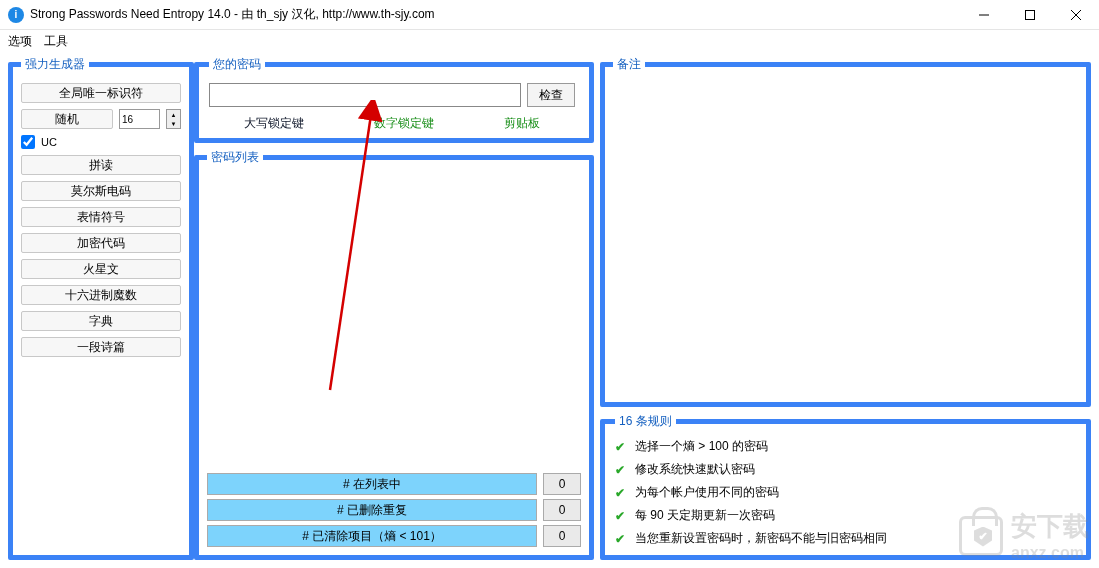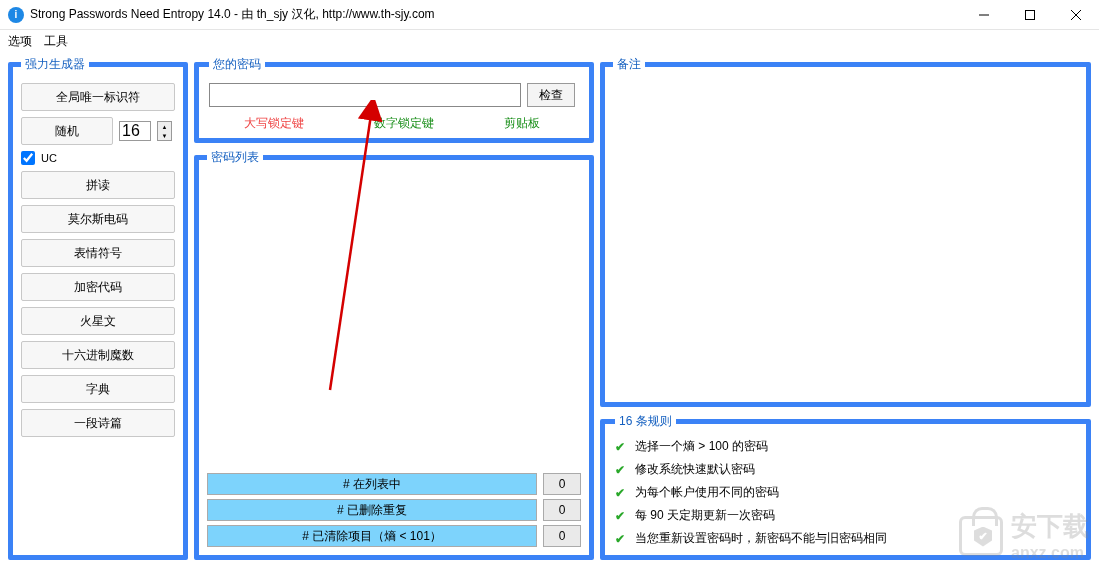--- a/index.html
+++ b/index.html
@@ -16,34 +16,34 @@
 
 .content { display: flex; padding: 4px 8px 8px 8px; gap: 6px; height: calc(100% - 52px); }
 
 fieldset { border: 5px solid #3b82f6; border-radius: 2px; padding: 8px; position: relative; }
 legend { color: #1560c0; font-size: 12px; padding: 0 4px; }
 
 .col-left { width: 180px; display: flex; flex-direction: column; }
 .col-left fieldset { flex: 1; }
 .gen-list { display: flex; flex-direction: column; gap: 6px; padding-top: 2px; }
 .gen-row { display: flex; align-items: center; gap: 6px; }
-.gen-btn { flex: 1; height: 28px; background: #f7f7f7; border: 1px solid #c8c8c8; border-radius: 2px; font-size: 12px; cursor: default; text-align: center; padding: 0 4px; white-space: nowrap; overflow: hidden; }
-.num-input { width: 32px; height: 20px; border: 1px solid #999; font-size: 16px; text-align: left; padding: 0 2px; }
+.gen-btn { flex: 1; height: 20px; background: #f7f7f7; border: 1px solid #c8c8c8; border-radius: 2px; font-size: 12px; cursor: default; text-align: center; padding: 0 4px; white-space: nowrap; overflow: hidden; }
+.num-input { width: 41px; height: 20px; border: 1px solid #999; font-size: 10px; text-align: left; padding: 0 2px; }
 .spin { width: 15px; height: 20px; display: flex; flex-direction: column; border: 1px solid #999; }
 .spin div { flex: 1; display: flex; align-items: center; justify-content: center; font-size: 6px; background: #eee; }
 .chk { width: 14px; height: 14px; }
 .chklabel { font-size: 11px; }
 
 .col-mid { width: 400px; display: flex; flex-direction: column; gap: 6px; }
 .password-box fieldset { padding: 10px 14px 6px 10px; }
 .pw-row { display: flex; gap: 6px; align-items: center; border-radius: 8px; }
 .pw-input { flex: 1; height: 24px; border: 1px solid #888; padding: 0 4px; font-size: 12px; }
 .check-btn { width: 48px; height: 24px; border: 1px solid #999; background: #f4f4f4; font-size: 12px; }
 .indicators { display: flex; justify-content: space-around; margin-top: 8px; font-size: 12px; }
-.ind-gray { color: #ef4444; }
+.ind-gray { color: #0f172a; }
 .ind-green { color: #1a8f1a; font-weight: 500; }
 
 .list-box { flex: 1; display: flex; }
 .list-box fieldset { flex: 1; display: flex; flex-direction: column; }
 .list-area { flex: 1; background: #fff; position: relative; }
 .stats { display: flex; flex-direction: column; gap: 4px; margin-top: 4px; }
 .stat-row { display: flex; gap: 6px; }
 .stat-label { flex: 1; height: 22px; border: 1px solid #aaa; background: #7dd3fc; display: flex; align-items: center; justify-content: center; font-size: 12px; }
 .stat-val { width: 38px; height: 22px; border: 1px solid #aaa; background: #eaeaea; display: flex; align-items: center; justify-content: center; font-size: 12px; }
 

